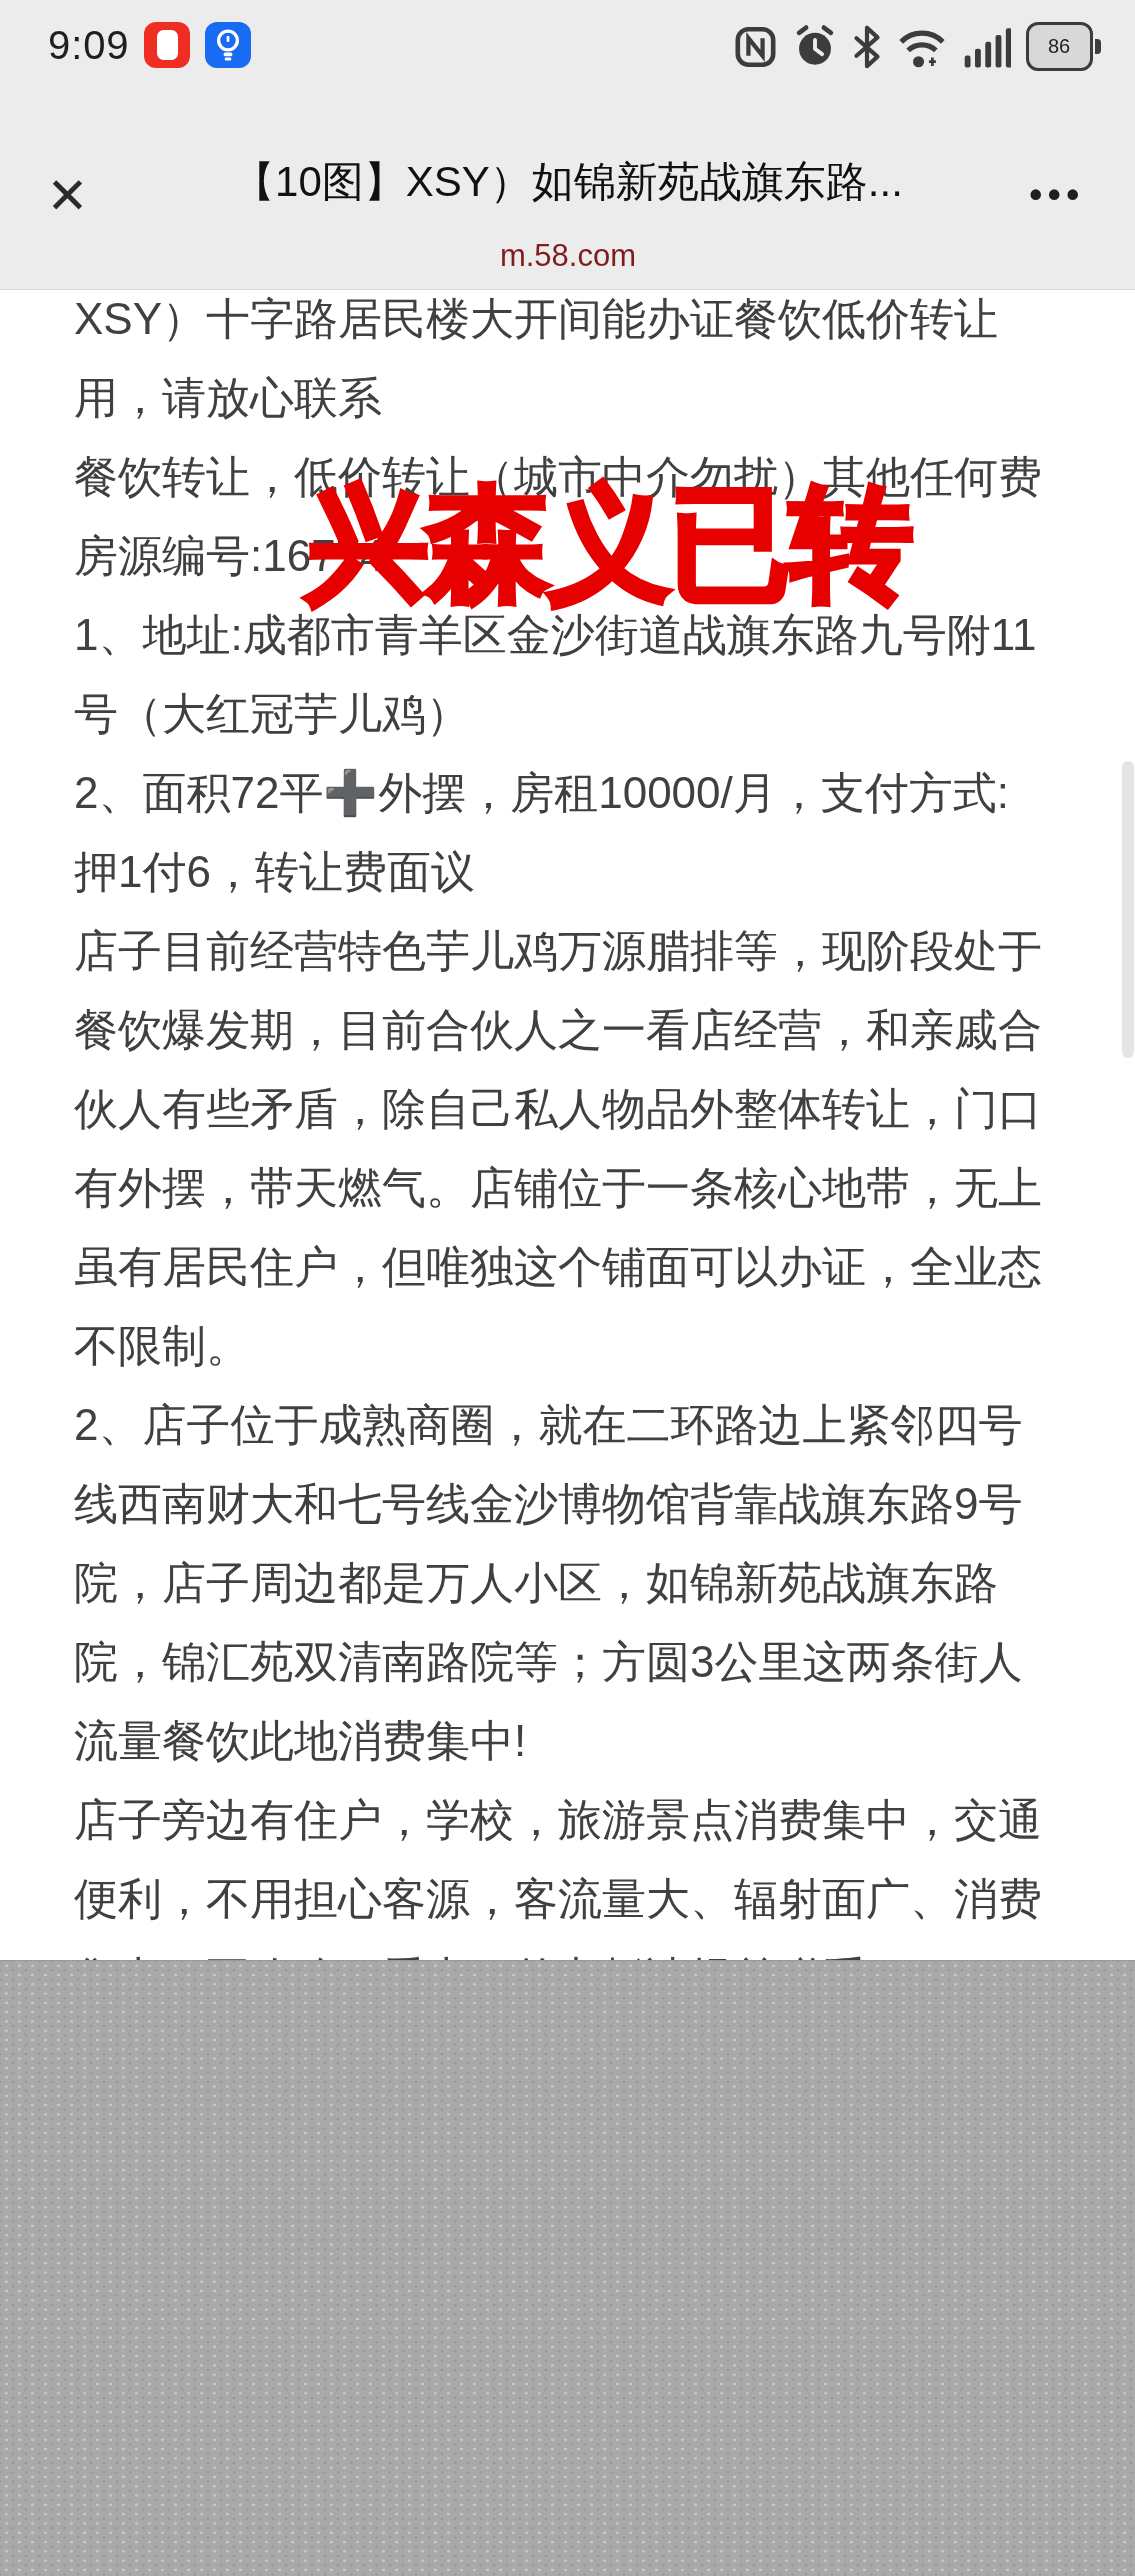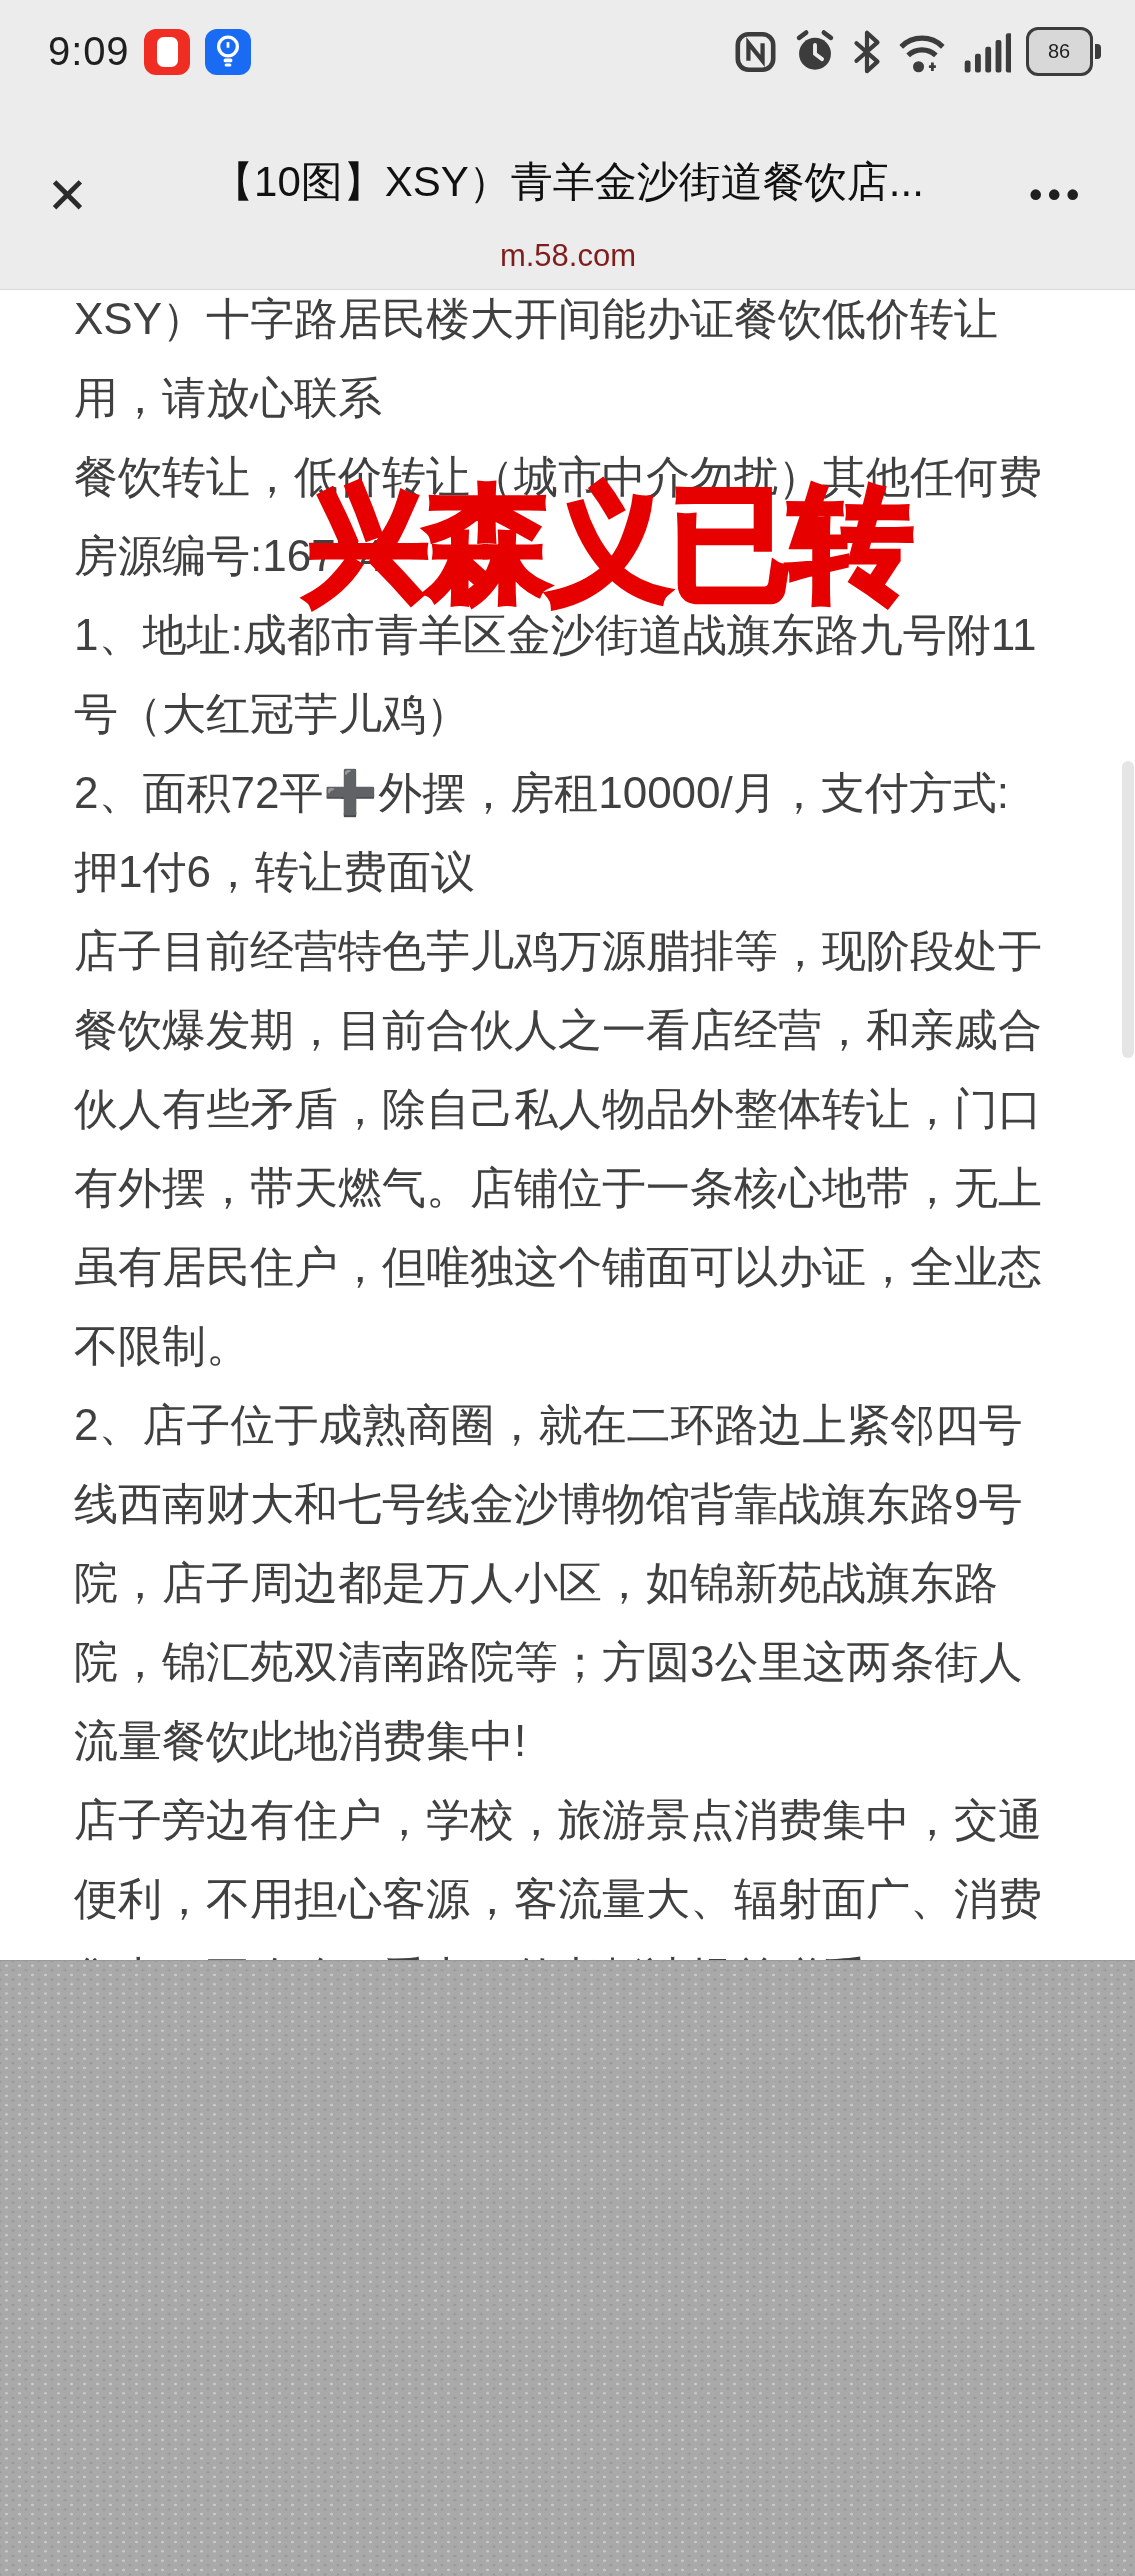--- a/index.html
+++ b/index.html
@@ -2,21 +2,21 @@
 <html style="font-size:15px"><head>
 <meta charset="utf-8">
 <style>
   html,body{margin:0;padding:0;background:#fff;}
   .page{position:relative;width:1136px;height:2576px;overflow:hidden;
         font-family:"Liberation Sans","DejaVu Sans",sans-serif;background:#fff;}
   
   .top-region{position:absolute;top:0;left:0;right:0;height:290px;background:#ececec;
               border-bottom:1.9px solid #d9d9d9;box-sizing:border-box;z-index:5;}
   .statusbar{position:absolute;top:22px;left:48px;right:35px;height:59px;
-             display:flex;justify-content:space-between;align-items:center;}
+             display:flex;justify-content:space-between;align-items:flex-start;}
   .sb-left,.sb-right{display:flex;align-items:center;gap:15px;}
   .sb-time{font-size:40px;color:#1f1f1f;font-weight:500;letter-spacing:0.9px;}
   .app-chip{width:46px;height:46px;border-radius:12px;display:flex;align-items:center;justify-content:center;}
   .chip-red{background:#ef2d23;}
   .chip-blue{background:#1a6bf3;}
   .rec-screen{width:20.4px;height:30px;background:#fff;border-radius:6.5px;}
   .sb-icon{display:block;}
   .battery{display:flex;align-items:center;}
   .batt-body{width:61px;height:43px;border:3.7px solid #3c3c3c;border-radius:12px;
              background:#d8d8d8;display:flex;align-items:center;justify-content:center;}
@@ -102,21 +102,21 @@
             <span class="batt-txt">86</span>
           </span>
           <span class="batt-nub"></span>
         </span>
       </div>
     </div>
 
     <div class="webheader">
       <div class="wh-close">✕</div>
       <div class="wh-center">
-        <div class="wh-title">【10图】XSY）青羊金沙街道餐饮店...</div>
+        <div class="wh-title">【10图】XSY）如锦新苑战旗东路...</div>
         <div class="wh-url">m.58.com</div>
       </div>
       <div class="wh-menu">•••</div>
     </div>
   </div>
 
   <div class="listing">
     <div class="ln">XSY）十字路居民楼大开间能办证餐饮低价转让</div>
     <div class="ln">用，请放心联系</div>
     <div class="ln">餐饮转让，低价转让（城市中介勿扰）其他任何费</div>

